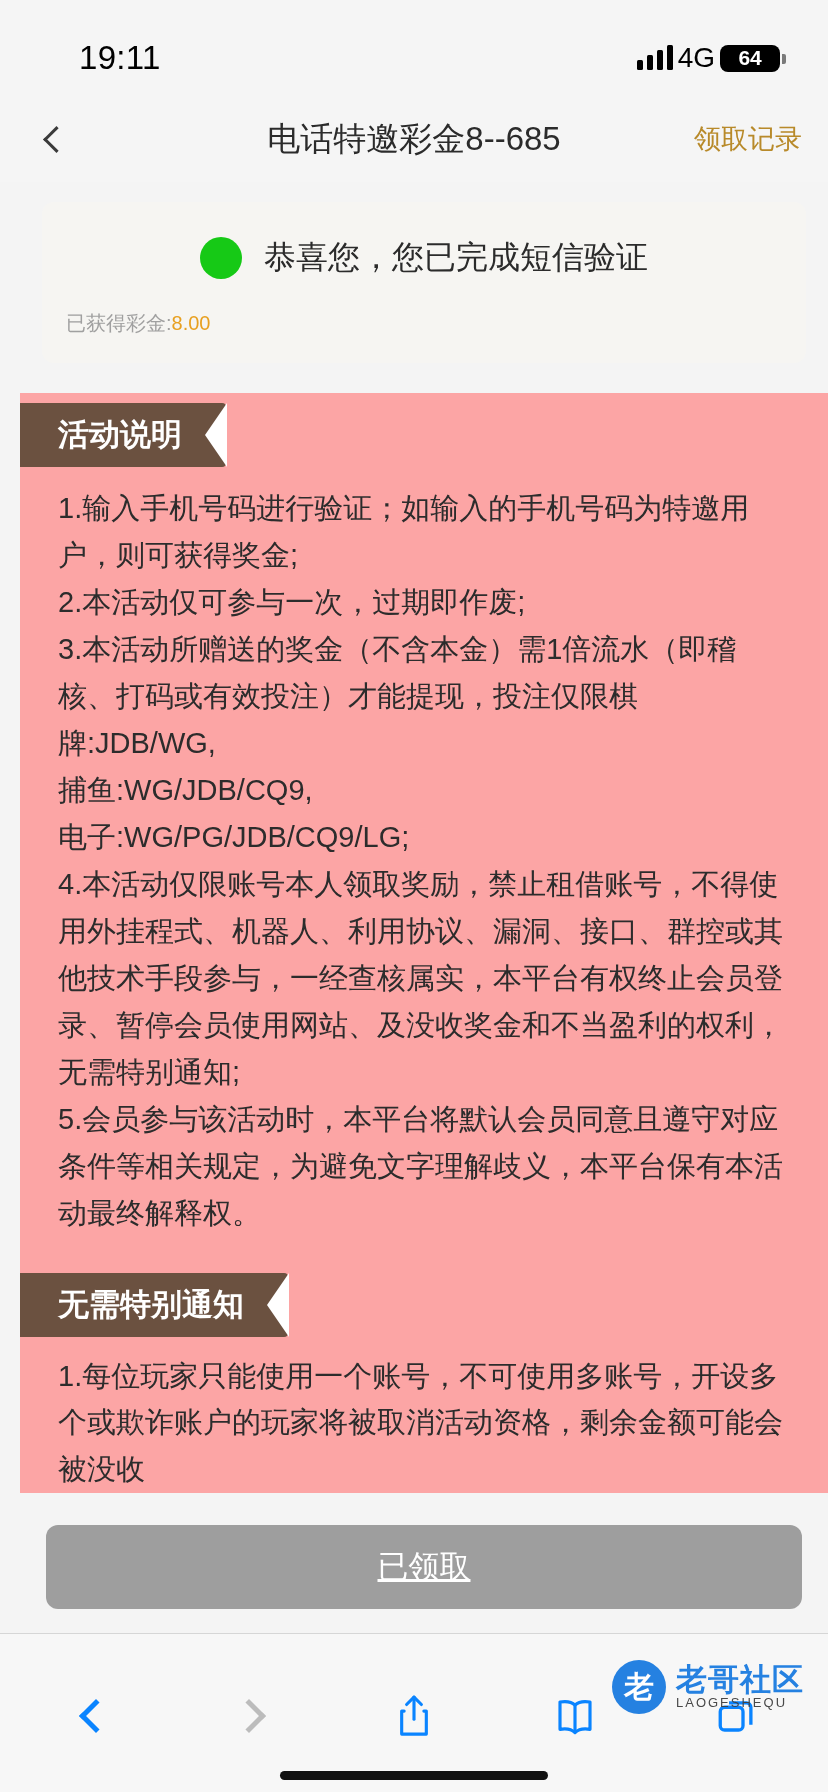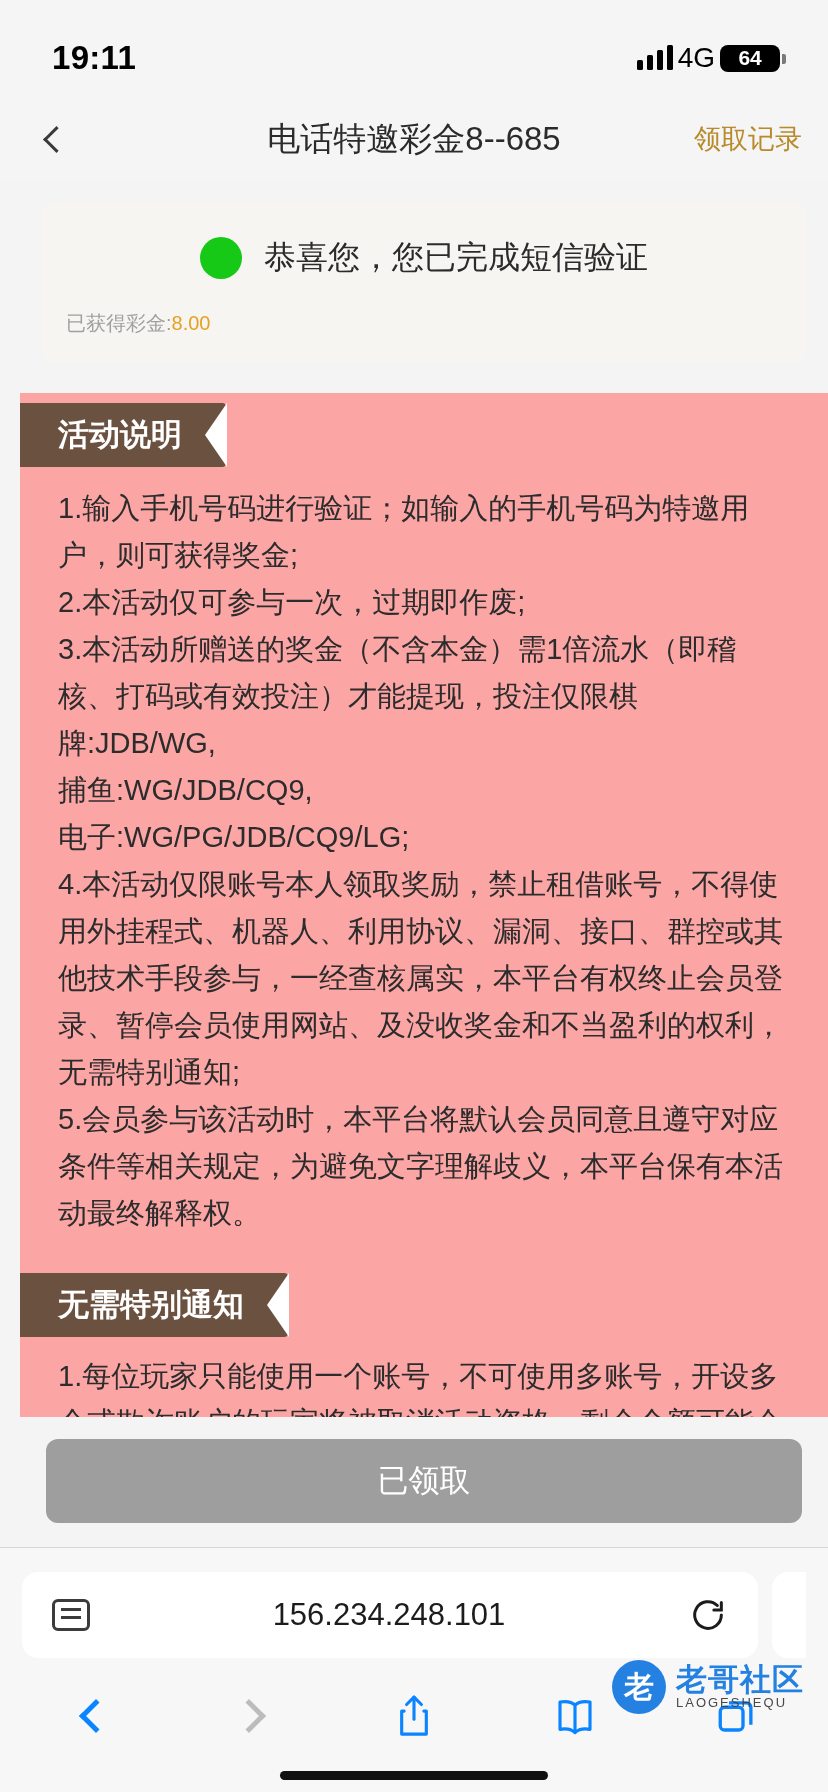--- a/index.html
+++ b/index.html
@@ -25,23 +25,24 @@
     height: 96px;
     background: #f5f5f5;
     display: flex;
     align-items: center;
     justify-content: space-between;
     padding: 20px 48px 0 52px;
     flex: 0 0 auto;
   }
   .status-time {
     font-size: 33px;
-    font-weight: 700;
+    font-weight: 400;
     color: #000;
     letter-spacing: 0.3px;
+    margin-left: 27px;
   }
   .status-right {
     display: flex;
     align-items: center;
     gap: 3px;
   }
   .signal {
     display: flex;
     align-items: flex-end;
     gap: 4px;
@@ -227,20 +228,21 @@
     height: 84px;
     border-radius: 12px;
     background: #9e9e9e;
     color: #fff;
     font-size: 31px;
     display: flex;
     align-items: center;
     justify-content: center;
     border: none;
     font-family: "Liberation Sans", sans-serif;
+    text-decoration: underline;
   }
 
   
   .browser-chrome {
     flex: 0 0 auto;
     background: #f7f7f7;
     border-top: 1px solid #d6d6d6;
     padding: 24px 0 0 0;
   }
   .url-row {
@@ -416,33 +418,20 @@
       </div>
       <div class="terms-text">1.每位玩家只能使用一个账号，不可使用多账号，开设多个或欺诈账户的玩家将被取消活动资格，剩余金额可能会被没收</div>
     </div>
 
     <div class="claim-bar">
       <button class="claim-btn">已领取</button>
     </div>
   </div>
 
   <div class="browser-chrome">
-    <div class="url-row">
-      <div class="url-bar">
-        <span class="reader-icon"></span>
-        <span class="url-text">156.234.248.101</span>
-        <span class="reload-icon">
-          <svg width="40" height="40" viewBox="0 0 24 24" fill="none" stroke="#1c1c1c" stroke-width="1.8" stroke-linecap="round">
-            <path d="M20 12a8 8 0 1 1-2.4-5.7"></path>
-            <path d="M20 4.5V9h-4.5"></path>
-          </svg>
-        </span>
-      </div>
-      <div class="url-peek"></div>
-    </div>
     <div class="tool-row">
       <div class="tool">
           <span class="chev-nav left"></span>
         </div>
       <div class="tool">
           <span class="chev-nav right"></span>
         </div>
       <div class="tool">
         <svg width="40" height="46" viewBox="0 0 24 28" fill="none" stroke="#0a84ff" stroke-width="1.9" stroke-linecap="round" stroke-linejoin="round">
           <path d="M12 2.5V16"></path>

